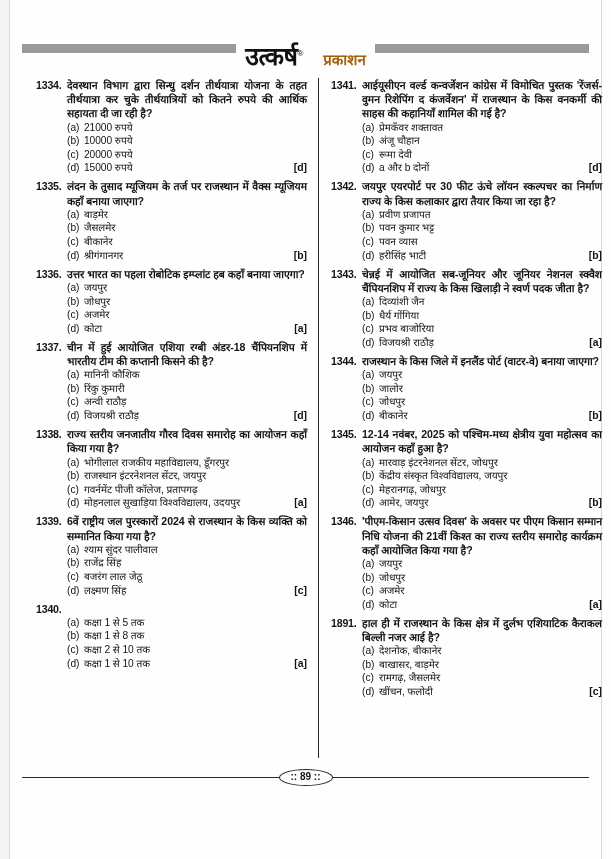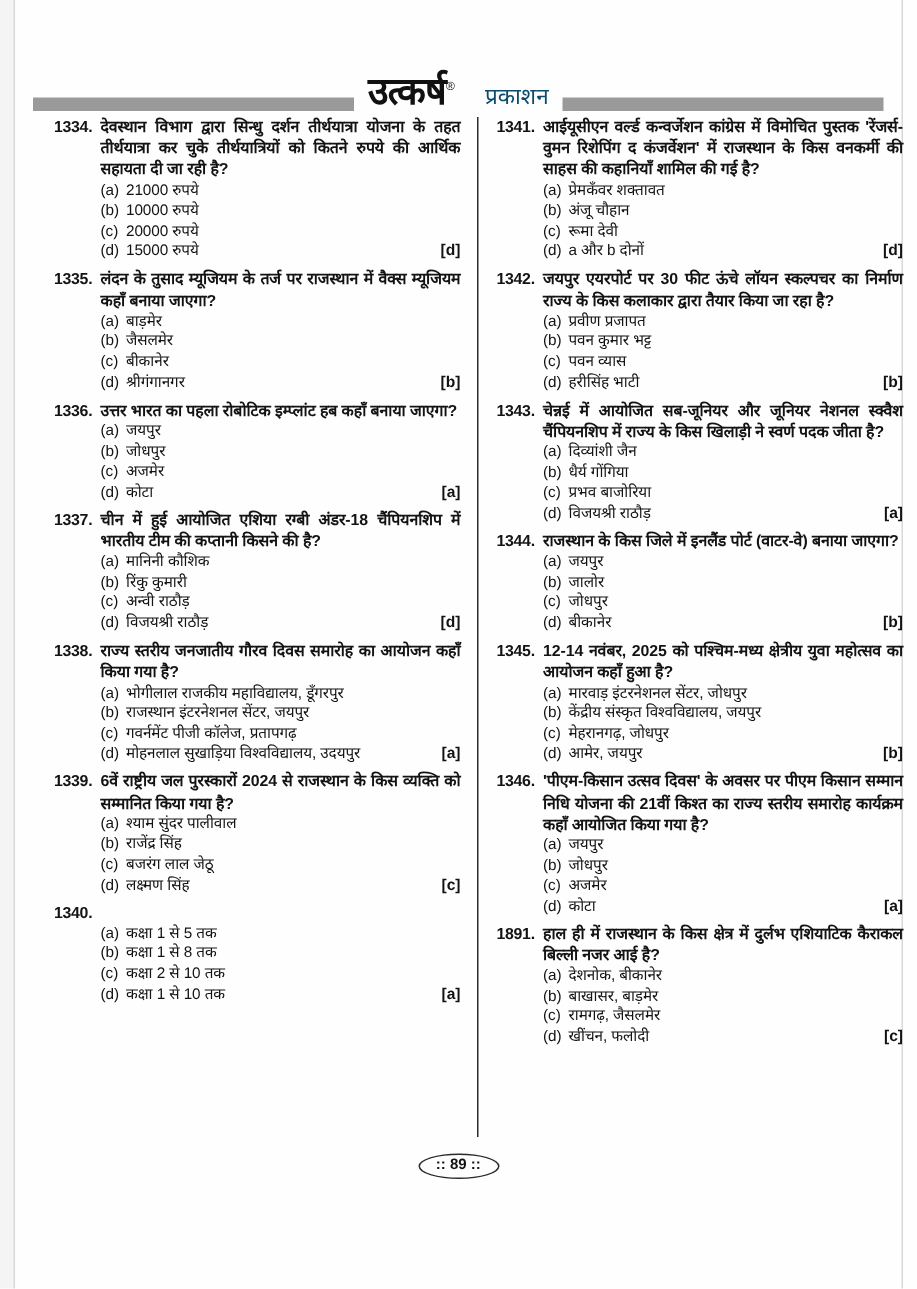--- a/index.html
+++ b/index.html
@@ -47,21 +47,21 @@
   }
 
   
   .masthead {
     position: absolute;
     left: 22px;
     top: 44px;
     width: 567px;
     height: 30px;
     display: flex;
-    align-items: flex-end;
+    align-items: flex-start;
     justify-content: center;
   }
   .mast-rule {
     flex: 1 1 auto;
     height: 9px;
     background: #9a9a9a;
   }
   .mast-rule.left { margin-right: 9px; }
   .mast-rule.right { margin-left: 9px; }
   .brand {
@@ -80,24 +80,24 @@
   .brand-reg {
     font-size: 8px;
     vertical-align: super;
     position: relative;
     top: -9px;
     left: 0px;
     color: #111;
   }
   .brand-sub {
     font-family: "Liberation Serif", "DejaVu Serif", serif;
-    font-weight: 400;
+    font-weight: 700;
     font-size: 15px;
     margin-left: 20px;
-    color: #0c4a6e;
+    color: #a16207;
   }
 
   
   .content {
     position: absolute;
     left: 36px;
     top: 78px;
     width: 567px;
     height: 680px;
     display: flex;
@@ -177,21 +177,20 @@
   
   .footer {
     position: absolute;
     left: 22px;
     top: 766px;
     width: 567px;
     height: 22px;
     display: flex;
     align-items: center;
     justify-content: center;
-    flex-direction: column;
   }
   .foot-rule {
     flex: 1 1 auto;
     height: 1px;
     background: #2a2a2a;
   }
   .pagepill {
     flex: 0 0 auto;
     border: 1px solid #2a2a2a;
     border-radius: 50%;

